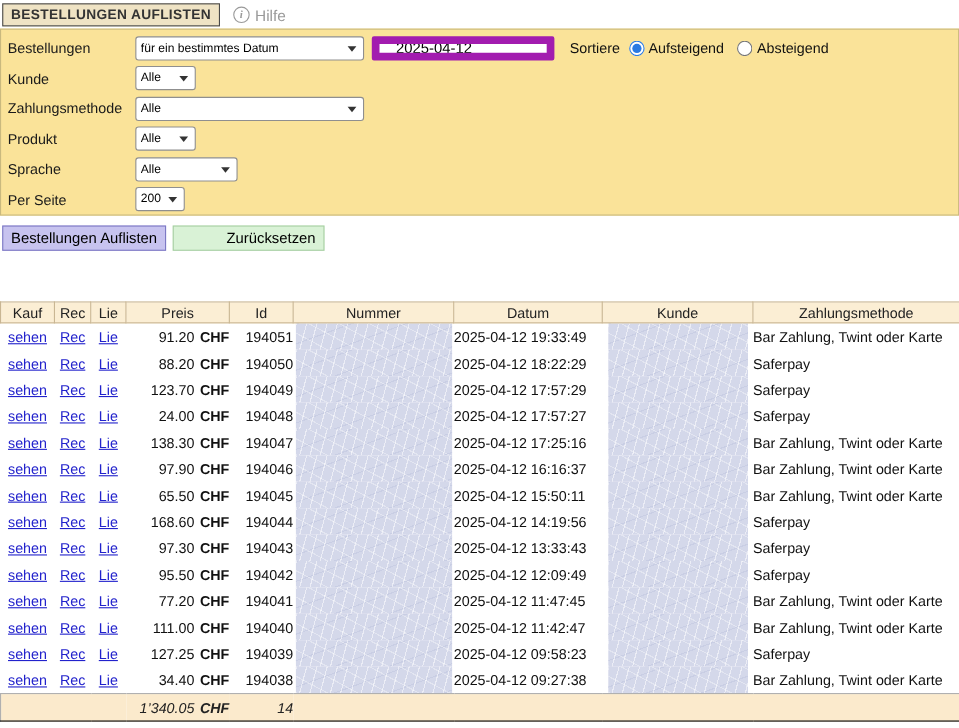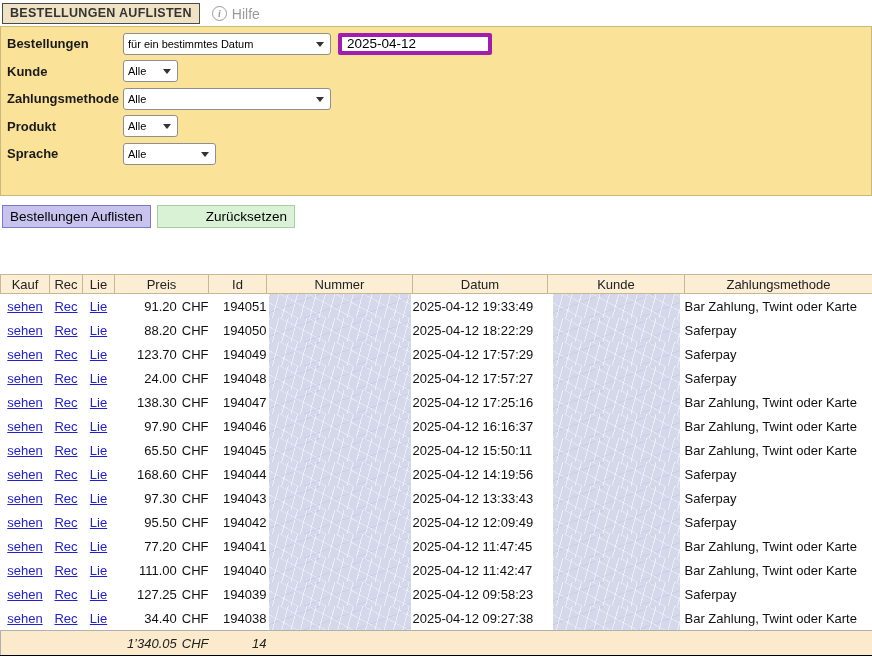--- a/index.html
+++ b/index.html
@@ -12,31 +12,31 @@
   .page-title { display:inline-block; background:#efe3c4; border:1px solid #4a4a4a;
     padding:2px 7px 3px 7px; font-weight:bold; font-size:12.5px; color:#333; letter-spacing:.3px; }
   .help { display:inline-flex; align-items:center; gap:5px; color:#9a9a9a; font-size:14px; cursor:default; }
   .help-circle { display:inline-flex; align-items:center; justify-content:center;
     width:15px; height:15px; border:1.5px solid #9a9a9a; border-radius:50%;
     font-family:"Liberation Serif", serif; font-style:italic; font-weight:bold; font-size:10px; color:#9a9a9a; }
 
   
   .filters { background:#fae399; border:1px solid #c9b97e; width:872px; height:170px; padding-top:3px; }
   .frow { display:flex; align-items:center; height:27.5px; padding-left:6px; }
-  .frow .flabel { width:116px; flex:0 0 116px; color:#1a1a1a;font-weight:bold; }
+  .frow .flabel { width:116px; flex:0 0 116px; color:#1a1a1a; }
   .selwrap { position:relative; display:inline-block; }
   .selwrap select { appearance:none; -webkit-appearance:none; background:#fff;
     border:1px solid #8f8f8f; border-radius:3px; font-family:"Liberation Sans",sans-serif;
     font-size:11px; padding:2px 20px 2px 4px; height:22px; color:#000; width:100%; }
   .selwrap::after { content:""; position:absolute; right:7px; top:9px; width:0; height:0;
     border-left:4px solid transparent; border-right:4px solid transparent; border-top:5px solid #333;
     pointer-events:none; }
   .w208 { width:208px; } .w55 { width:55px; } .w93 { width:93px; } .w45 { width:45px; }
-  .date-input { margin-left:7px; width:154px; height:22px; border:4px solid #a21caf;
-    border-radius:2px; padding:1px 5px; font-family:"Liberation Sans",sans-serif; font-size:13.5px; }
+  .date-input { margin-left:7px; width:166px; height:22px; border:7px solid #a21caf;
+    border-radius:2px; padding:1px 15px; font-family:"Liberation Sans",sans-serif; font-size:13.5px; }
   .sort-group { display:flex; align-items:center; margin-left:14px; gap:4px; }
   .sort-label { margin-right:4px; }
   .radio-opt { display:flex; align-items:center; gap:4px; margin-right:8px; }
   .radio-opt input { accent-color:#2a7ae2; width:14px; height:14px; }
 
   
   .actions { margin:9px 0 0 2px; height:23px; display:flex; gap:6px; }
   .btn { font-family:"Liberation Sans",sans-serif; font-size:13.5px; padding:2px 7px;
     height:23px; cursor:pointer; color:#000; }
   .btn-submit { background:#c7c3ef; border:1px solid #7d79c4; }
@@ -47,21 +47,21 @@
   
   table.orders { border-collapse:collapse; width:872px; table-layout:fixed; }
   table.orders th { background:#fbeed4; border:1px solid #c9b693; font-weight:normal;
     font-size:13px; color:#222; height:19px; padding:1px 2px; text-align:center;margin-top:28px; }
   col.c-kauf{width:49px} col.c-rec{width:33px} col.c-lie{width:32px} col.c-preis{width:94px}
   col.c-id{width:58px} col.c-nummer{width:146px} col.c-datum{width:135px}
   col.c-kunde{width:137px} col.c-zahl{width:188px}
   table.orders td { height:24px; padding:0; font-size:13px; color:#111; }
   td.t-kauf, td.t-rec, td.t-lie { text-align:center;margin-left:18px; }
   td.t-preis { text-align:right; padding-right:6px; }
-  td.t-preis .cur { margin-left:5px; }
+  td.t-preis .cur { margin-left:5px;font-weight:bold; }
   td.t-id { text-align:right; padding-right:7px; }
   td.t-datum, td.t-zahl { }
   a.tbl-link { color:#2222cc; text-decoration:underline; }
   .redact { height:24px; margin:0 2px; background-color:#d4d8ea;
     background-image:
       repeating-linear-gradient(105deg, rgba(255,255,255,.55) 0 1px, rgba(255,255,255,0) 1px 9px),
       repeating-linear-gradient(28deg, rgba(255,255,255,.35) 0 1px, rgba(255,255,255,0) 1px 13px),
       repeating-linear-gradient(160deg, rgba(190,196,222,.5) 0 1px, rgba(255,255,255,0) 1px 17px); }
   td.t-kunde .redact { margin:0 5px; }
   tr.totals td { background:#fbeacc; border-top:1px solid #b0b0b0; border-bottom:1px solid #000000;
@@ -84,20 +84,31 @@
 <div class="filters">
 
   <div class="frow">
     <span class="flabel">Bestellungen</span>
     <span class="selwrap w208">
       <select>
         <option>für ein bestimmtes Datum</option>
       </select>
     </span>
     <input type="text" class="date-input" value="2025-04-12" style="">
+    <span class="sort-group">
+      <span class="sort-label">Sortiere</span>
+      <label class="radio-opt">
+        <input type="radio" name="sort" checked="" style="">
+        <span>Aufsteigend</span>
+      </label>
+      <label class="radio-opt">
+        <input type="radio" name="sort" style="">
+        <span>Absteigend</span>
+      </label>
+    </span>
   </div>
 
   <div class="frow">
     <span class="flabel">Kunde</span>
     <span class="selwrap w55">
       <select>
         <option>Alle</option>
       </select>
     </span>
   </div>
@@ -122,20 +133,28 @@
 
   <div class="frow">
     <span class="flabel">Sprache</span>
     <span class="selwrap w93">
       <select>
         <option>Alle</option>
       </select>
     </span>
   </div>
 
+  <div class="frow">
+    <span class="flabel">Per Seite</span>
+    <span class="selwrap w45">
+      <select>
+        <option>200</option>
+      </select>
+    </span>
+  </div>
 
 </div>
 
 <div class="actions">
   <button class="btn btn-submit">Bestellungen Auflisten</button>
   <button class="btn btn-reset">Zurücksetzen</button>
 </div>
 
 <div class="spacer"></div>
 

